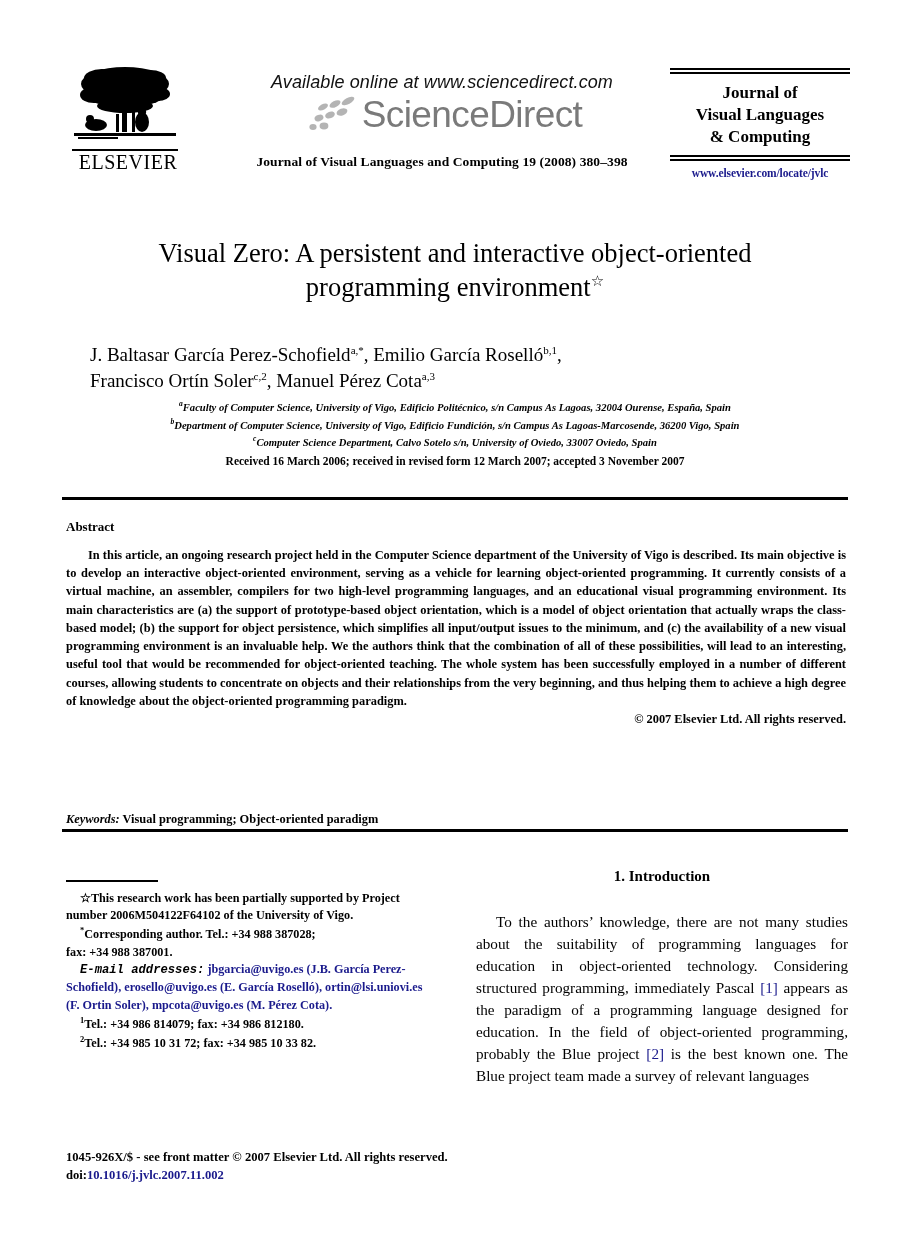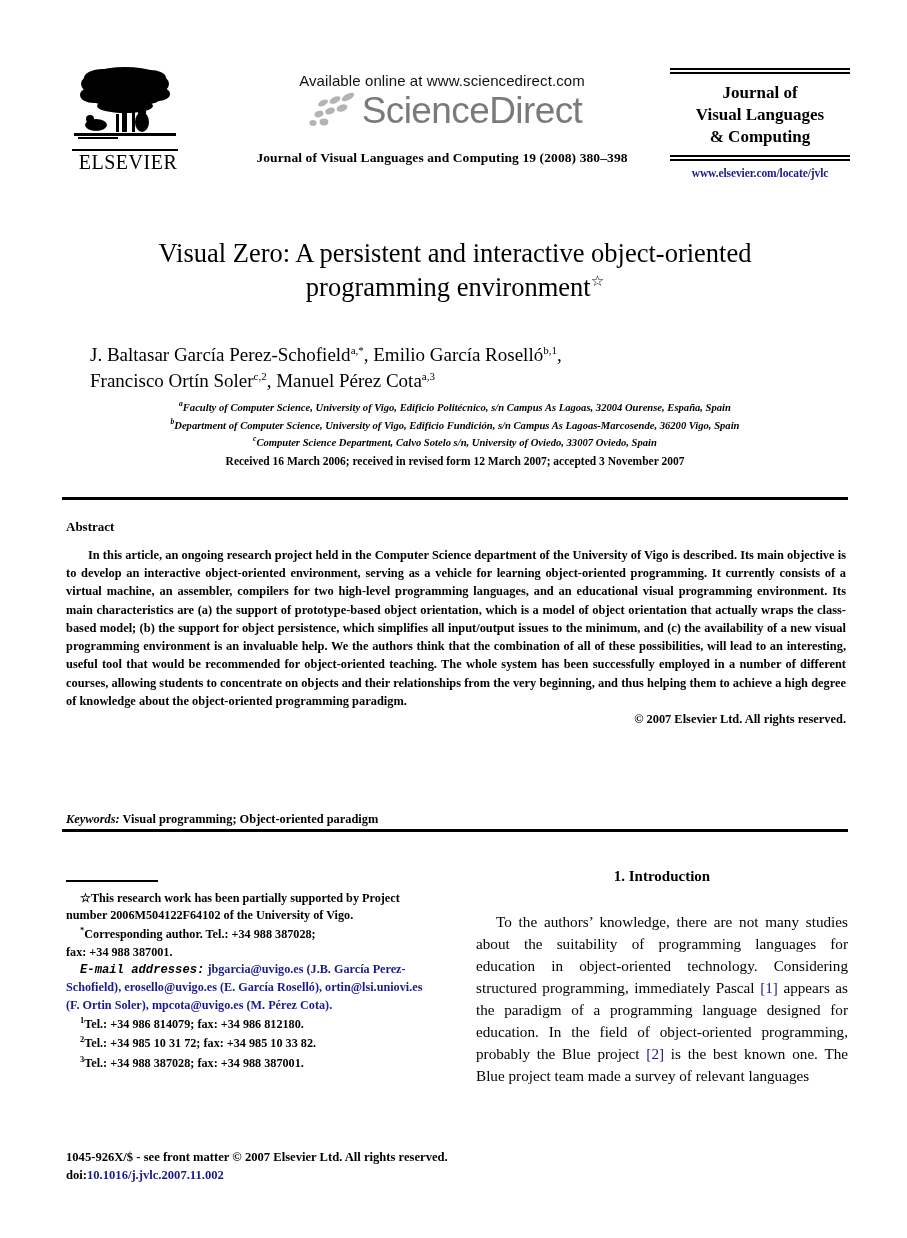--- a/index.html
+++ b/index.html
@@ -63,24 +63,25 @@
   
   .sd-block {
     position: absolute;
     left: 120px;
     top: 0;
     width: 500px;
     text-align: center;
   }
   .sd-available {
     font-family: "Liberation Sans", sans-serif;
-    font-size: 15px;
+    font-size: 18px;
     color: #111;
     letter-spacing: 0.1px;
     margin-top: 10px;
+    font-style: italic;
   }
   .sd-logo-row {
     display: flex;
     align-items: center;
     justify-content: center;
     margin-top: 1px;
   }
   .sd-swoosh {
     width: 58px;
     height: 40px;
@@ -436,21 +437,20 @@
         <span class="fn-blue">(J.B. García Perez-Schofield),</span>
         <span class="fn-blue">erosello@uvigo.es</span>
         <span class="fn-blue">(E. García Roselló),</span>
         <span class="fn-blue">ortin@lsi.uniovi.es</span>
         <span class="fn-blue">(F. Ortin Soler),</span>
         <span class="fn-blue">mpcota@uvigo.es</span>
         <span class="fn-blue">(M. Pérez Cota).</span>
       </p>
       <p class="fn-ind"><sup>1</sup><span>Tel.: +34 986 814079; fax: +34 986 812180.</span></p>
       <p class="fn-ind"><sup>2</sup><span>Tel.: +34 985 10 31 72; fax: +34 985 10 33 82.</span></p>
-      <p class="fn-ind"><sup>3</sup><span>Tel.: +34 988 387028; fax: +34 988 387001.</span></p>
     </div>
   </div>
 
   <div class="col-right">
     <div class="sec-head">1.  Introduction</div>
     <div class="body-text">
       <p><span>To the authors’ knowledge, there are not many studies about the suitability of programming languages for education in object-oriented technology. Considering structured programming, immediately Pascal </span><span class="ref-link">[1]</span><span> appears as the paradigm of a programming language designed for education. In the field of object-oriented programming, probably the Blue project </span><span class="ref-link">[2]</span><span> is the best known one. The Blue project team made a survey of relevant languages</span></p>
     </div>
   </div>
 

